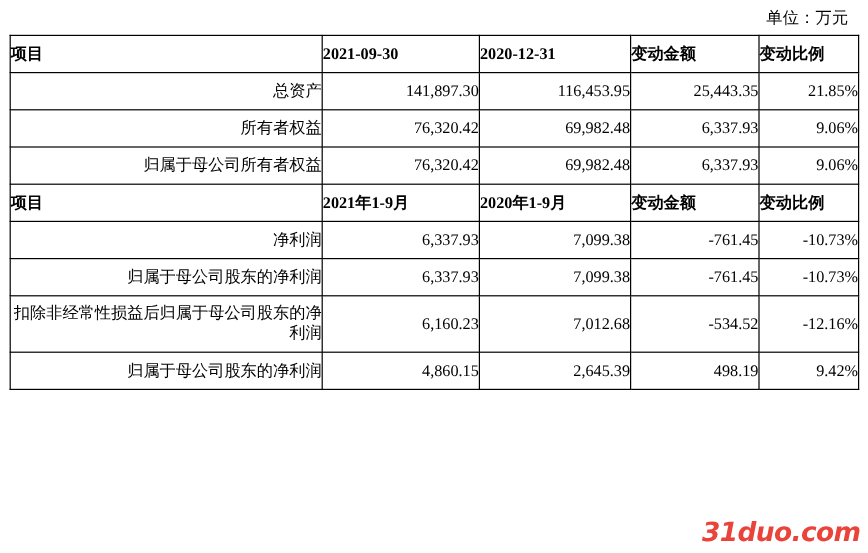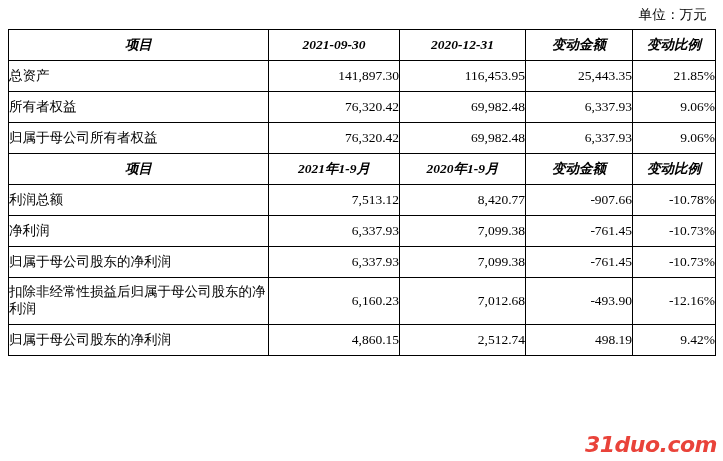--- a/index.html
+++ b/index.html
@@ -34,36 +34,36 @@
     border-collapse: collapse;
     table-layout: fixed;
     font-size: 13.5px;
   }
   table.fin td {
     border: 1px solid #000000;
     padding: 0;
     height: 30px;
     vertical-align: middle;
     line-height: 1.25;
+    text-align: right;
   }
   td.lbl {
     text-align: left;
     padding-left: 6px;
     padding-right: 4px;
   }
   td.num {
     text-align: right;
     padding-right: 7px;
     margin-left: 28px;
   }
   tr.hdr td {
-    text-align: center;
+    text-align: left;
     font-weight: bold;
     padding: 0;
-    font-style: italic;
   }
   tr.tall td {
     height: 46px;
   }
   .colA { width: 260px; }
   .colB { width: 131px; }
   .colC { width: 126px; }
   .colD { width: 107px; }
   .colE { width: 83px; }
 
@@ -130,51 +130,44 @@
 
       <tr class="hdr">
         <td>项目</td>
         <td>2021年1-9月</td>
         <td>2020年1-9月</td>
         <td>变动金额</td>
         <td>变动比例</td>
       </tr>
 
       <tr>
-        <td class="lbl">利润总额</td>
-        <td class="num">7,513.12</td>
-        <td class="num">8,420.77</td>
-        <td class="num">-907.66</td>
-        <td class="num">-10.78%</td>
-      </tr>
-      <tr>
         <td class="lbl">净利润</td>
         <td class="num">6,337.93</td>
         <td class="num">7,099.38</td>
         <td class="num">-761.45</td>
         <td class="num">-10.73%</td>
       </tr>
       <tr>
         <td class="lbl">归属于母公司股东的净利润</td>
         <td class="num">6,337.93</td>
         <td class="num">7,099.38</td>
         <td class="num">-761.45</td>
         <td class="num">-10.73%</td>
       </tr>
       <tr class="tall">
         <td class="lbl">扣除非经常性损益后归属于母公司股东的净利润</td>
         <td class="num">6,160.23</td>
         <td class="num">7,012.68</td>
-        <td class="num">-493.90</td>
+        <td class="num">-534.52</td>
         <td class="num">-12.16%</td>
       </tr>
       <tr>
         <td class="lbl">归属于母公司股东的净利润</td>
         <td class="num">4,860.15</td>
-        <td class="num">2,512.74</td>
+        <td class="num">2,645.39</td>
         <td class="num">498.19</td>
         <td class="num">9.42%</td>
       </tr>
     </tbody>
   </table>
 
   <div class="watermark">31duo.com</div>
 </div>
 
 </body></html>

